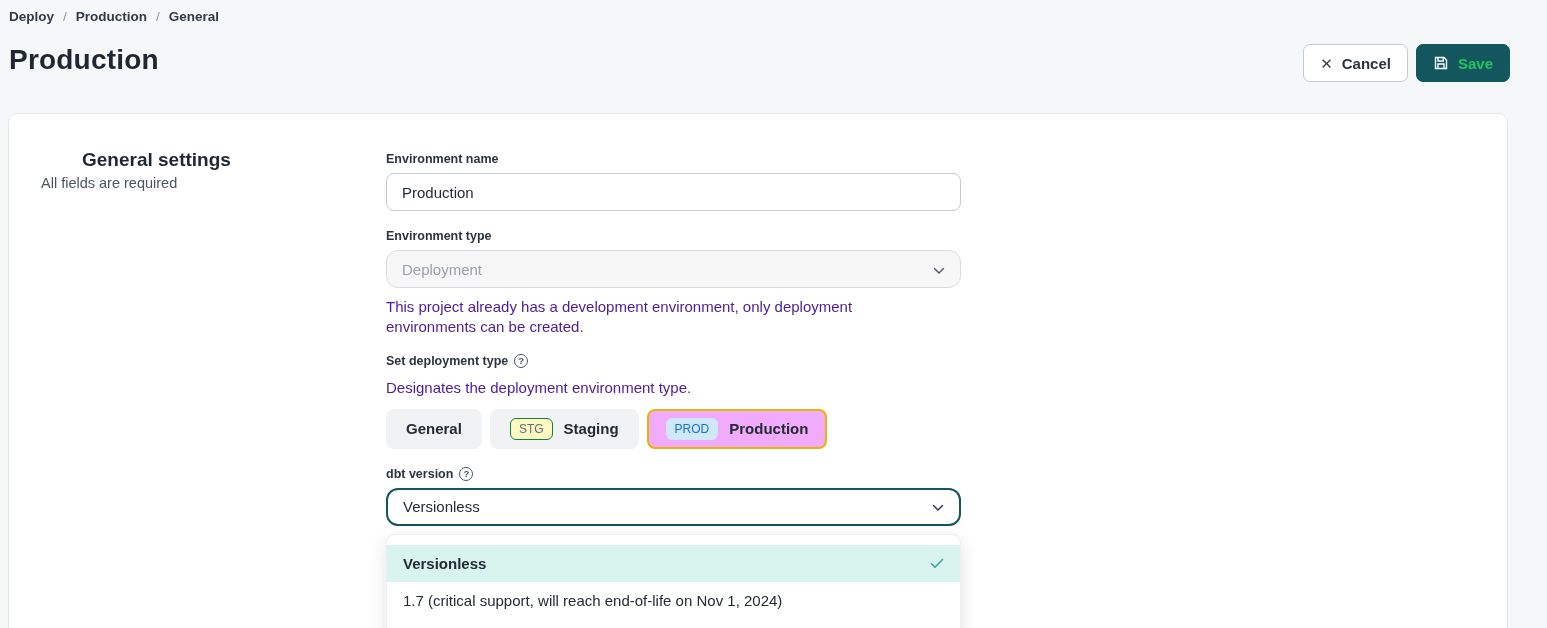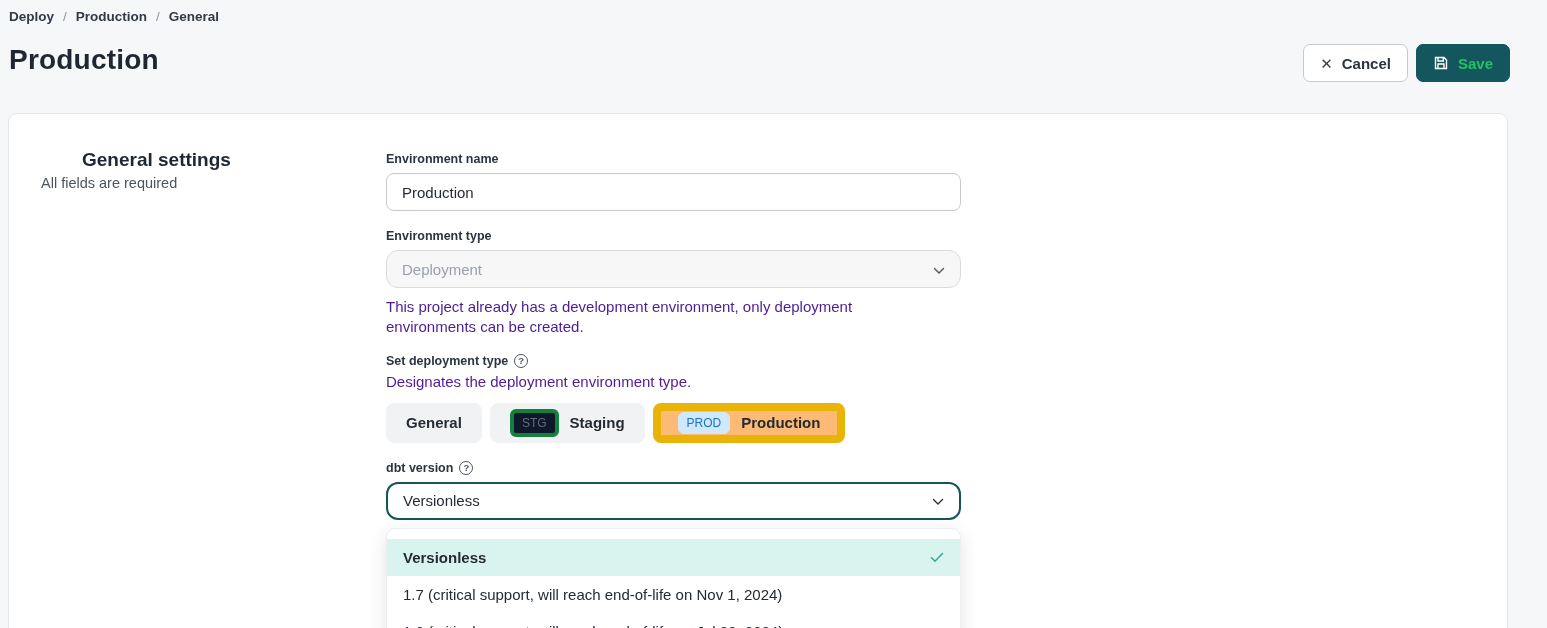--- a/index.html
+++ b/index.html
@@ -88,25 +88,25 @@
   }
 
   .gap18 { height: 18px; } .gap16 { height: 16px; }
 
   .seg-row { display: flex; gap: 8px; margin-top: 11px; }
   .seg-btn {
     height: 40px; border-radius: 8px; background: #f1f2f4; border: 1px solid #f1f2f4;
     display: inline-flex; align-items: center; gap: 11px; padding: 18px 19px;
     font-size: 15px; font-weight: 700; color: #242b35; cursor: pointer;
   }
-  .seg-btn.selected { background: #fdba74; border: 8px solid #eab308; padding: 0 17px; }
+  .seg-btn.selected { background: #f0abfc; border: 2px solid #eab308; padding: 0 17px; }
   .badge {
     font-size: 12px; font-weight: 400; border-radius: 6px; padding: 3px 8px; line-height: 1.2;
   }
-  .badge-stg  { background: #0f172a; border: 4px solid #15803d; color: #646c77; }
+  .badge-stg  { background: #fef9c3; border: 1px solid #15803d; color: #646c77; }
   .badge-prod { background: #cfe9fb; border: 1px solid #cfe9fb; color: #1c72c4; }
 
   
   .dropdown-panel {
     margin-top: 8px; background: #ffffff; border: 1px solid #eceef0;
     border-radius: 9px; box-shadow: 0 6px 18px rgba(25,35,45,.13);
     padding-top: 10px; overflow: hidden;
   }
   .dd-option {
     height: 37px; display: flex; align-items: center; justify-content: space-between;
@@ -172,21 +172,21 @@
       </div>
       <div class="helper-text">This project already has a development environment, only deployment environments can be created.</div>
 
       <div class="gap16"></div>
 
       
       <div class="field-label" style="margin-bottom:4px;">
         <span>Set deployment type</span>
         <span class="help-icon">?</span>
       </div>
-      <div class="helper-text" style="margin-top:4px;">Designates the deployment environment type.</div>
+      <div class="helper-text" style="margin-top:10px;">Designates the deployment environment type.</div>
 
       <div class="seg-row">
         <button class="seg-btn">
           <span>General</span>
         </button>
         <button class="seg-btn">
           <span class="badge badge-stg">STG</span>
           <span>Staging</span>
         </button>
         <button class="seg-btn selected">

